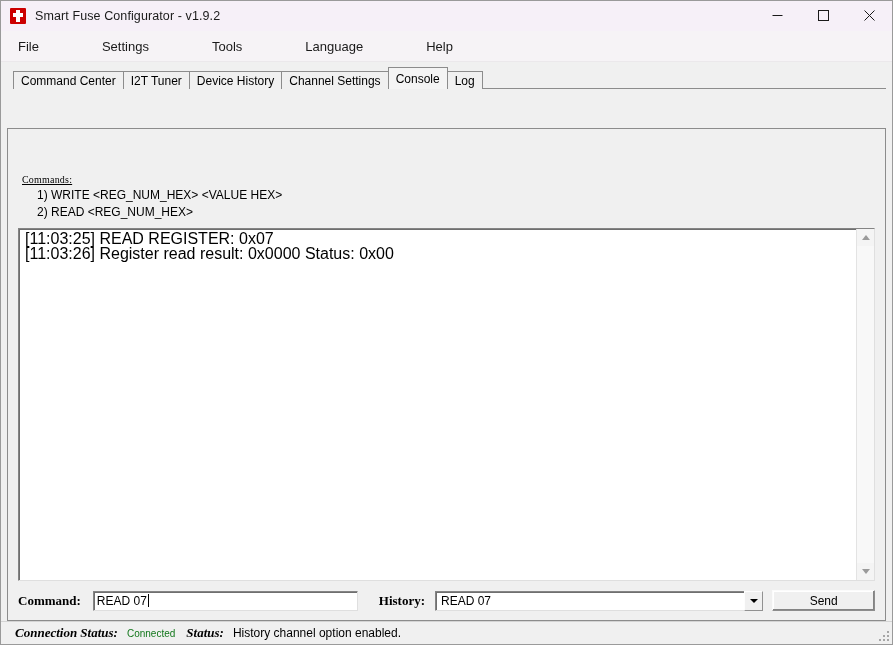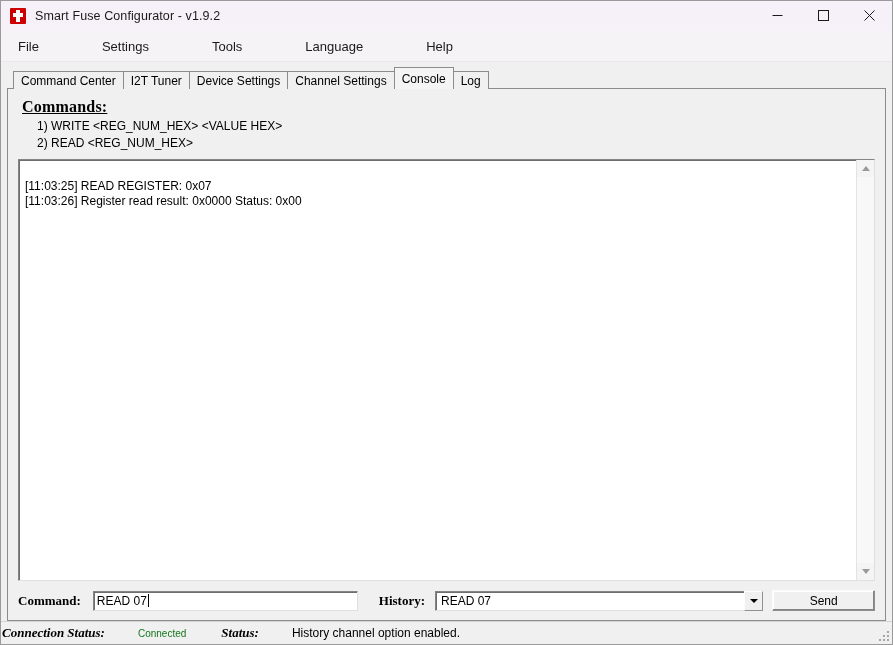--- a/index.html
+++ b/index.html
@@ -116,20 +116,21 @@
     min-height: 0;
   }
 
   
   .tabpanel {
     flex: 1 1 auto;
     display: flex;
     flex-direction: column;
     min-height: 0;
     position: relative;
+    gap: 40px;
   }
   .tabstrip {
     display: flex;
     align-items: flex-end;
     height: 22px;
     padding-left: 6px;
     position: relative;
     z-index: 3;
   }
   .tab {
@@ -175,26 +176,27 @@
     min-height: 0;
     padding: 8px 10px 9px 10px;
     position: relative;
     z-index: 1;
   }
 
   
   .cmd-help { margin: 1px 0 5px 4px; }
   .cmd-title {
     font-family: "Liberation Serif", serif;
-    font-size: 16px;
-    font-weight: bold;
+    font-size: 10px;
+    font-weight: normal;
     text-decoration: underline;
     color: #000;
     margin-bottom: 2px;
     letter-spacing: 0.2px;
+    margin-top: 36px;
   }
   .cmd-line {
     font-family: Liberation Sans, sans-serif;
     font-size: 12px;
     color: #000;
     margin-left: 15px;
     line-height: 17px;
     white-space: pre;
   }
 
@@ -207,23 +209,23 @@
     border-left: 1px solid #848484;
     border-right: 1px solid #dfdfdf;
     border-bottom: 1px solid #dfdfdf;
     background: #ffffff;
     box-shadow: inset 1px 1px 0 #6f6f6f;
     margin-top: 2px;
   }
   .console-text {
     flex: 1 1 auto;
     overflow: hidden;
-    padding: 19px 4px 2px 6px;
-    font-family: "Liberation Sans", sans-serif;
-    font-size: 12px;
+    padding: 3px 4px 2px 6px;
+    font-family: "Liberation Sans", sans-serif;
+    font-size: 16px;
     line-height: 14.5px;
     color: #000;
     white-space: pre;
   }
   .vscroll {
     width: 17px;
     flex: 0 0 17px;
     background: #f4f4f4;
     border-left: 1px solid #e3e3e3;
     display: flex;
@@ -336,24 +338,23 @@
   }
 
   
   .statusbar {
     height: 22px;
     min-height: 22px;
     background: #f0f0f0;
     border-top: 1px solid #d4d4d4;
     display: flex;
     align-items: center;
-    padding-left: 1px;
+    padding-left: 14px;
     position: relative;
     flex: 0 0 auto;
-    gap: 24px;
   }
   .st-label {
     font-family: "Liberation Serif", serif;
     font-weight: bold;
     font-style: italic;
     font-size: 13px;
     color: #000;
     white-space: nowrap;
   }
   .st-connected {
@@ -420,21 +421,21 @@
     <div class="menu-item">Language</div>
     <div class="menu-item">Help</div>
   </div>
 
   <div class="client">
     <div class="tabpanel">
 
       <div class="tabstrip">
         <div class="tab">Command Center</div>
         <div class="tab">I2T Tuner</div>
-        <div class="tab">Device Settings</div>
+        <div class="tab">Device History</div>
         <div class="tab">Channel Settings</div>
         <div class="tab active">Console</div>
         <div class="tab">Log</div>
         <div class="tab-filler"></div>
       </div>
 
       <div class="tabbody">
 
         <div class="cmd-help">
           <div class="cmd-title">Commands:</div>

